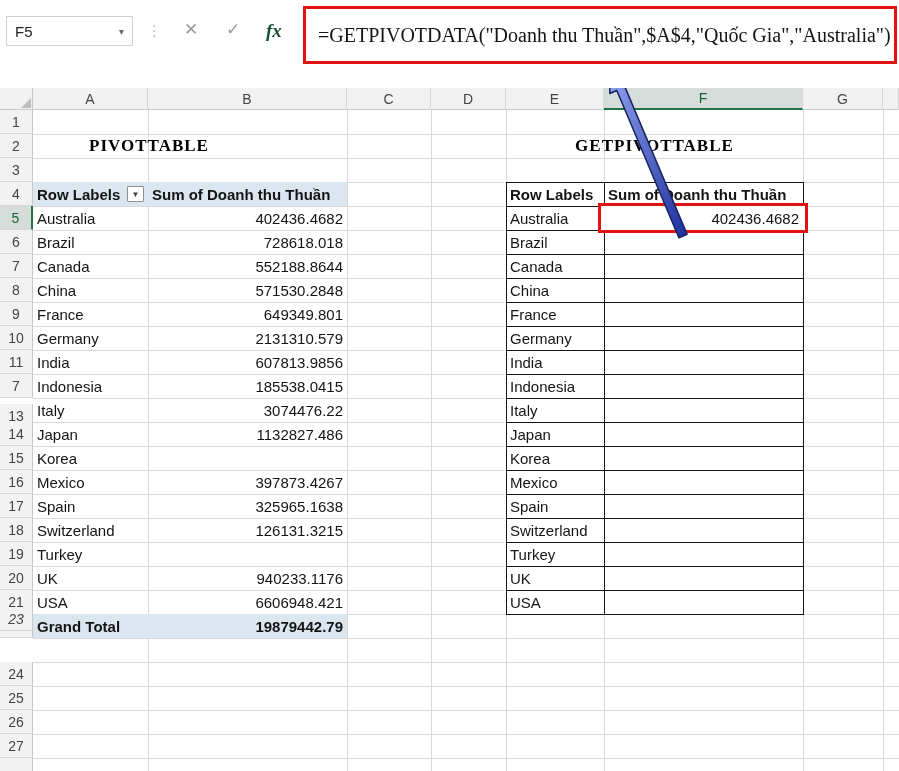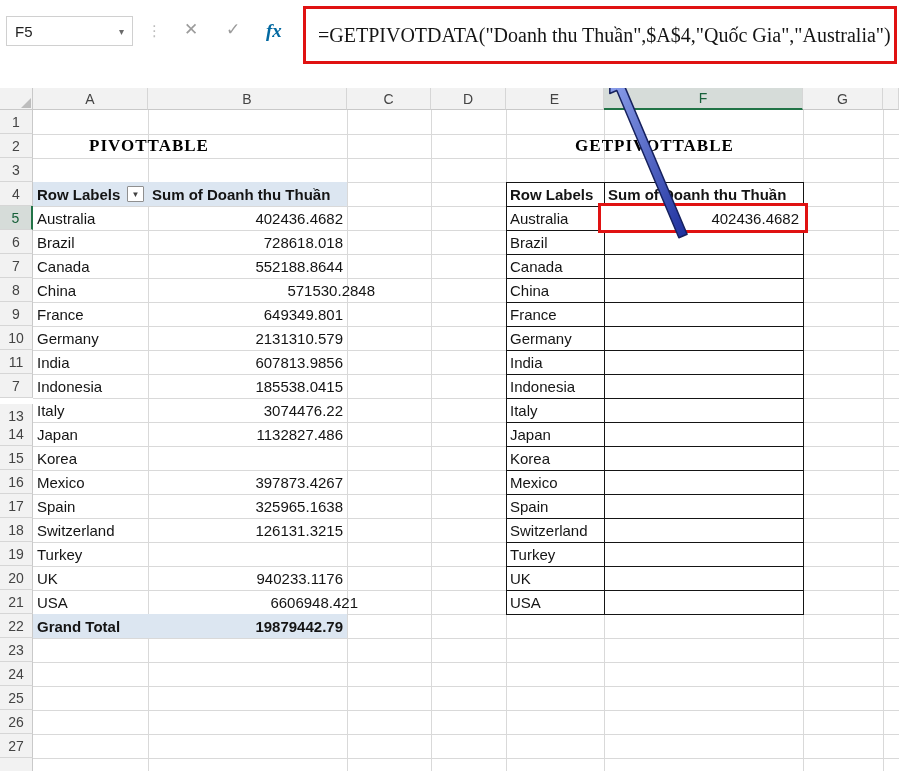--- a/index.html
+++ b/index.html
@@ -6,21 +6,21 @@
   body{width:899px;height:771px;position:relative;background:#fff;font-family:"Liberation Sans","DejaVu Sans",sans-serif;overflow:hidden}
   *{box-sizing:border-box}
 
   .topbar{position:absolute;left:0;top:0;width:899px;height:88px;background:#fff;z-index:8}
   .name-box{position:absolute;left:6px;top:16px;width:127px;height:30px;border:1px solid #d0d0d0;background:#fff;display:flex;align-items:center;padding:0 8px;font-size:15px;color:#1f1f1f}
   .nb-arrow{margin-left:auto;color:#6a6a6a;font-size:10px}
   .bar-dots{position:absolute;left:147px;top:22px;color:#bdbdbd;font-size:15px}
   .fbtn{position:absolute;top:21px;color:#9c9c9c;font-size:17px;line-height:1}
   .fbtn.cancel{left:184px}
   .fbtn.enter{left:226px}
-  .fbtn.fx{left:266px;font-family:"Liberation Serif","DejaVu Serif",serif;font-style:italic;font-weight:bold;font-size:19px;color:#0369a1}
+  .fbtn.fx{left:266px;font-family:"Liberation Serif","DejaVu Serif",serif;font-style:italic;font-weight:bold;font-size:19px;color:#14532d}
   .formula-box{position:absolute;left:303px;top:6px;width:594px;height:58px;border:3px solid #e01212;background:#fff;display:flex;align-items:center;padding:0 6px 0 12px;font-family:"Liberation Serif","DejaVu Serif",serif;font-size:20px;color:#151515;white-space:nowrap;overflow:hidden}
 
   .sheet{position:absolute;left:0;top:88px;width:899px;height:683px;background:#fff;overflow:hidden}
   .corner{position:absolute;left:0;top:0;width:33px;height:22px;background:#F2F2F2;border-right:1px solid #C9C9C9;border-bottom:1px solid #C9C9C9;z-index:4}
   .corner:after{content:"";position:absolute;right:1px;bottom:1px;border-style:solid;border-width:0 0 10px 10px;border-color:transparent transparent #BDBDBD transparent}
   .col-hdr{position:absolute;top:0;height:22px;background:#F2F2F2;border-right:1px solid #D6D6D6;border-bottom:1px solid #C9C9C9;display:flex;align-items:center;justify-content:center;font-size:14px;color:#444;z-index:3}
   .col-hdr.sel{background:#D6DCD9;border-bottom:2px solid #217346;color:#17603a}
   .row-hdr{position:absolute;left:0;width:33px;background:#F2F2F2;border-right:1px solid #C9C9C9;border-bottom:1px solid #D6D6D6;display:flex;align-items:center;justify-content:center;font-size:14px;color:#444;z-index:3}
   .row-hdr.sel{background:#D6DCD9;border-right:2px solid #217346;color:#17603a}
   .vline{position:absolute;top:22px;width:1px;background:#D9D9D9;z-index:0}
@@ -100,21 +100,21 @@
     <div class="row-hdr" style="top: 316px; height: 24px;">13</div>
     <div class="row-hdr" style="top: 334px; height: 24px;">14</div>
     <div class="row-hdr" style="top: 358px; height: 24px;">15</div>
     <div class="row-hdr" style="top: 382px; height: 24px;">16</div>
     <div class="row-hdr" style="top: 406px; height: 24px;">17</div>
     <div class="row-hdr" style="top: 430px; height: 24px;">18</div>
     <div class="row-hdr" style="top: 454px; height: 24px;">19</div>
     <div class="row-hdr" style="top: 478px; height: 24px;">20</div>
     <div class="row-hdr" style="top: 502px; height: 24px;">21</div>
     <div class="row-hdr" style="top: 526px; height: 24px;">22</div>
-    <div class="row-hdr" style="top: 550px; height: 24px;">23</div>
+    <div class="row-hdr" style="top: 519px; height: 24px; font-style: italic;">23</div>
     <div class="row-hdr" style="top: 574px; height: 24px;">24</div>
     <div class="row-hdr" style="top: 598px; height: 24px;">25</div>
     <div class="row-hdr" style="top: 622px; height: 24px;">26</div>
     <div class="row-hdr" style="top: 646px; height: 24px;">27</div>
     <div class="row-hdr" style="top: 670px; height: 24px;"></div>
     <div class="vline" style="left: 148px; height: 661px;"></div>
     <div class="vline" style="left: 347px; height: 661px;"></div>
     <div class="vline" style="left: 431px; height: 661px;"></div>
     <div class="vline" style="left: 506px; height: 661px;"></div>
     <div class="vline" style="left: 604px; height: 661px;"></div>
@@ -147,21 +147,21 @@
     <div class="hline" style="top: 622px; width: 866px;"></div>
     <div class="hline" style="top: 646px; width: 866px;"></div>
     <div class="hline" style="top: 670px; width: 866px;"></div>
     <div class="cell" style="left: 33px; top: 118px; width: 115px;">Australia</div>
     <div class="cell num" style="left: 148px; top: 118px; width: 199px;">402436.4682</div>
     <div class="cell" style="left: 33px; top: 142px; width: 115px;">Brazil</div>
     <div class="cell num" style="left: 148px; top: 142px; width: 199px;">728618.018</div>
     <div class="cell" style="left: 33px; top: 166px; width: 115px;">Canada</div>
     <div class="cell num" style="left: 148px; top: 166px; width: 199px;">552188.8644</div>
     <div class="cell" style="left: 33px; top: 190px; width: 115px;">China</div>
-    <div class="cell num" style="left: 148px; top: 190px; width: 199px; margin-left: 32px;">571530.2848</div>
+    <div class="cell num" style="left: 148px; top: 190px; width: 199px;">571530.2848</div>
     <div class="cell" style="left: 33px; top: 214px; width: 115px;">France</div>
     <div class="cell num" style="left: 148px; top: 214px; width: 199px;">649349.801</div>
     <div class="cell" style="left: 33px; top: 238px; width: 115px;">Germany</div>
     <div class="cell num" style="left: 148px; top: 238px; width: 199px;">2131310.579</div>
     <div class="cell" style="left: 33px; top: 262px; width: 115px;">India</div>
     <div class="cell num" style="left: 148px; top: 262px; width: 199px;">607813.9856</div>
     <div class="cell" style="left: 33px; top: 286px; width: 115px;">Indonesia</div>
     <div class="cell num" style="left: 148px; top: 286px; width: 199px;">185538.0415</div>
     <div class="cell" style="left: 33px; top: 310px; width: 115px;">Italy</div>
     <div class="cell num" style="left: 148px; top: 310px; width: 199px;">3074476.22</div>
@@ -171,21 +171,21 @@
     <div class="cell" style="left: 33px; top: 382px; width: 115px;">Mexico</div>
     <div class="cell num" style="left: 148px; top: 382px; width: 199px;">397873.4267</div>
     <div class="cell" style="left: 33px; top: 406px; width: 115px;">Spain</div>
     <div class="cell num" style="left: 148px; top: 406px; width: 199px;">325965.1638</div>
     <div class="cell" style="left: 33px; top: 430px; width: 115px;">Switzerland</div>
     <div class="cell num" style="left: 148px; top: 430px; width: 199px;">126131.3215</div>
     <div class="cell" style="left: 33px; top: 454px; width: 115px;">Turkey</div>
     <div class="cell" style="left: 33px; top: 478px; width: 115px;">UK</div>
     <div class="cell num" style="left: 148px; top: 478px; width: 199px;">940233.1176</div>
     <div class="cell" style="left: 33px; top: 502px; width: 115px;">USA</div>
-    <div class="cell num" style="left: 148px; top: 502px; width: 199px; margin-left: 15px;">6606948.421</div>
+    <div class="cell num" style="left: 148px; top: 502px; width: 199px;">6606948.421</div>
     <div class="bvline" style="left: 506px; top: 94px; height: 433px;"></div>
     <div class="bvline" style="left: 604px; top: 94px; height: 433px;"></div>
     <div class="bvline" style="left: 803px; top: 94px; height: 433px;"></div>
     <div class="bhline" style="left: 506px; top: 94px; width: 298px;"></div>
     <div class="bhline" style="left: 506px; top: 118px; width: 298px;"></div>
     <div class="bhline" style="left: 506px; top: 142px; width: 298px;"></div>
     <div class="bhline" style="left: 506px; top: 166px; width: 298px;"></div>
     <div class="bhline" style="left: 506px; top: 190px; width: 298px;"></div>
     <div class="bhline" style="left: 506px; top: 214px; width: 298px;"></div>
     <div class="bhline" style="left: 506px; top: 238px; width: 298px;"></div>

